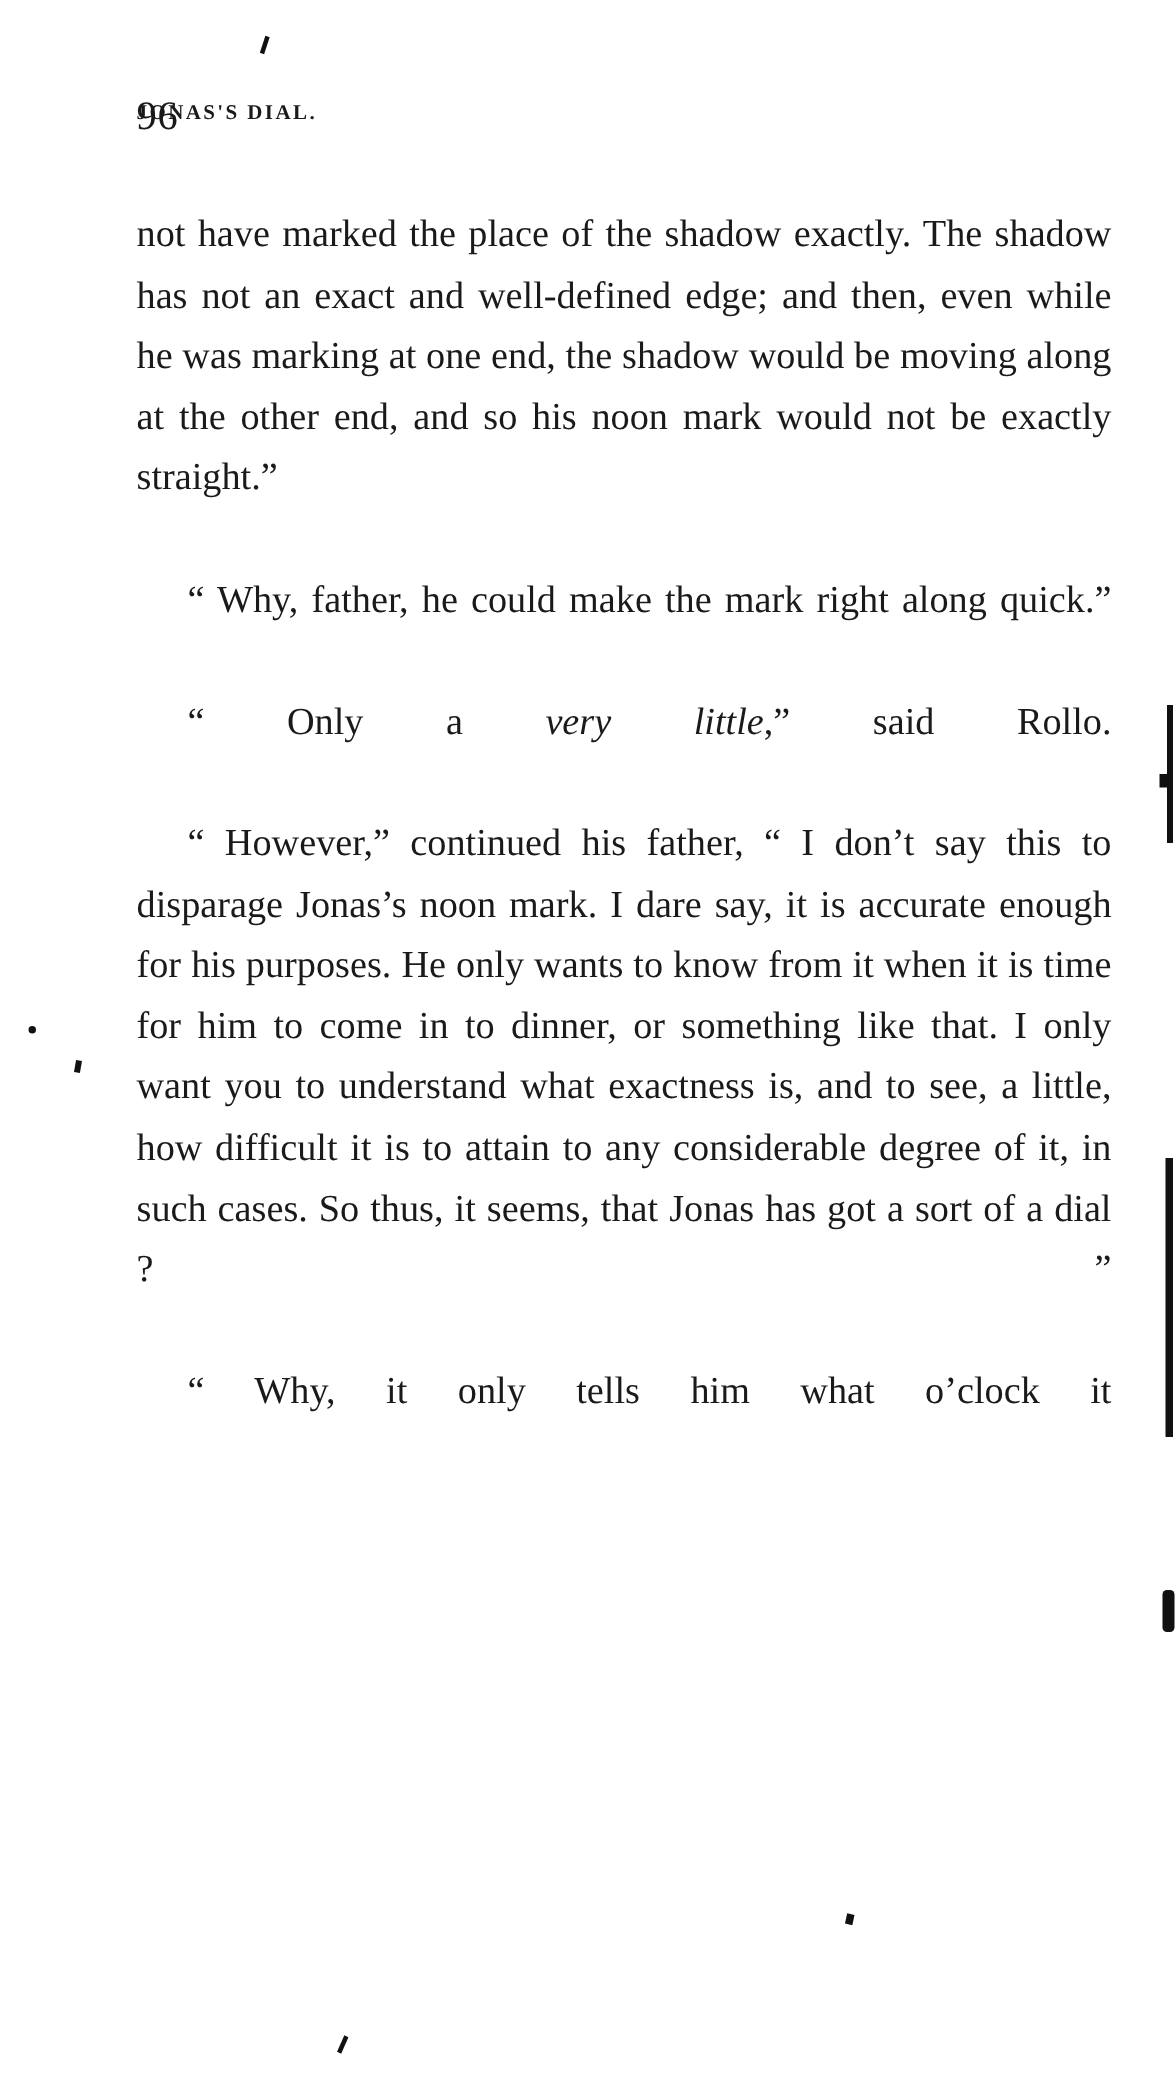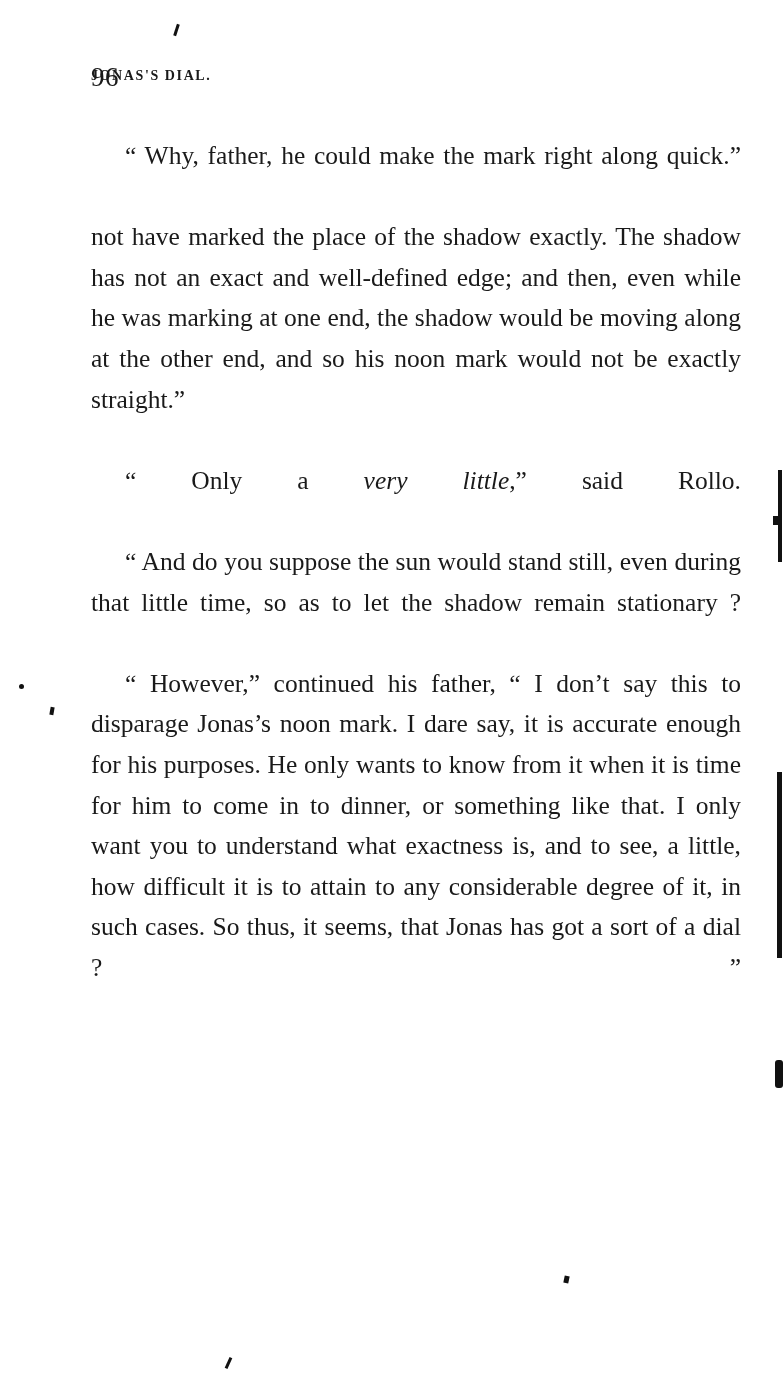--- a/index.html
+++ b/index.html
@@ -129,25 +129,25 @@
 <body>
 
 <div class="page">
 
   <div class="header-row">
     <div class="folio">96</div>
     <div class="running-title">JONAS'S DIAL.</div>
   </div>
 
   <div class="textblock">
+      <p class="para">not have marked the place of the shadow exactly.   The shadow has not an exact and well-defined edge; and then, even while he was marking at one end, the shadow would be moving along at the other end, and so his noon mark would not be exactly straight.”</p>
       <p class="para indent">“ Why, father, he could make the mark right along quick.”</p>
-      <p class="para">not have marked the place of the shadow exactly.   The shadow has not an exact and well-defined edge; and then, even while he was marking at one end, the shadow would be moving along at the other end, and so his noon mark would not be exactly straight.”</p>
       <p class="para indent">“ Only a <i>very little</i>,” said Rollo.</p>
-      <p class="para indent">“ And do you suppose the sun would stand still, even during that little time, so as to let the shadow remain stationary ?</p>
       <p class="para indent">“ However,” continued his father, “ I don’t say this to disparage Jonas’s noon mark.   I dare say, it is accurate enough for his purposes.   He only wants to know from it when it is time for him to come in to dinner, or something like that.  I only want you to understand what exactness is, and to see, a little, how difficult it is to attain to any considerable degree of it, in such cases. So thus, it seems, that Jonas has got a sort of a dial ? ”</p>
+      <p class="para indent">“ Why, it only tells him what o’clock it</p>
     </div>
 
   <div class="mark mark-top-tick"></div>
   <div class="mark mark-right-1"></div>
   <div class="mark mark-right-1b"></div>
   <div class="mark mark-right-2"></div>
   <div class="mark mark-right-3"></div>
   <div class="mark mark-left-dot"></div>
   <div class="mark mark-left-dot2"></div>
   <div class="mark mark-bottom-dot"></div>

